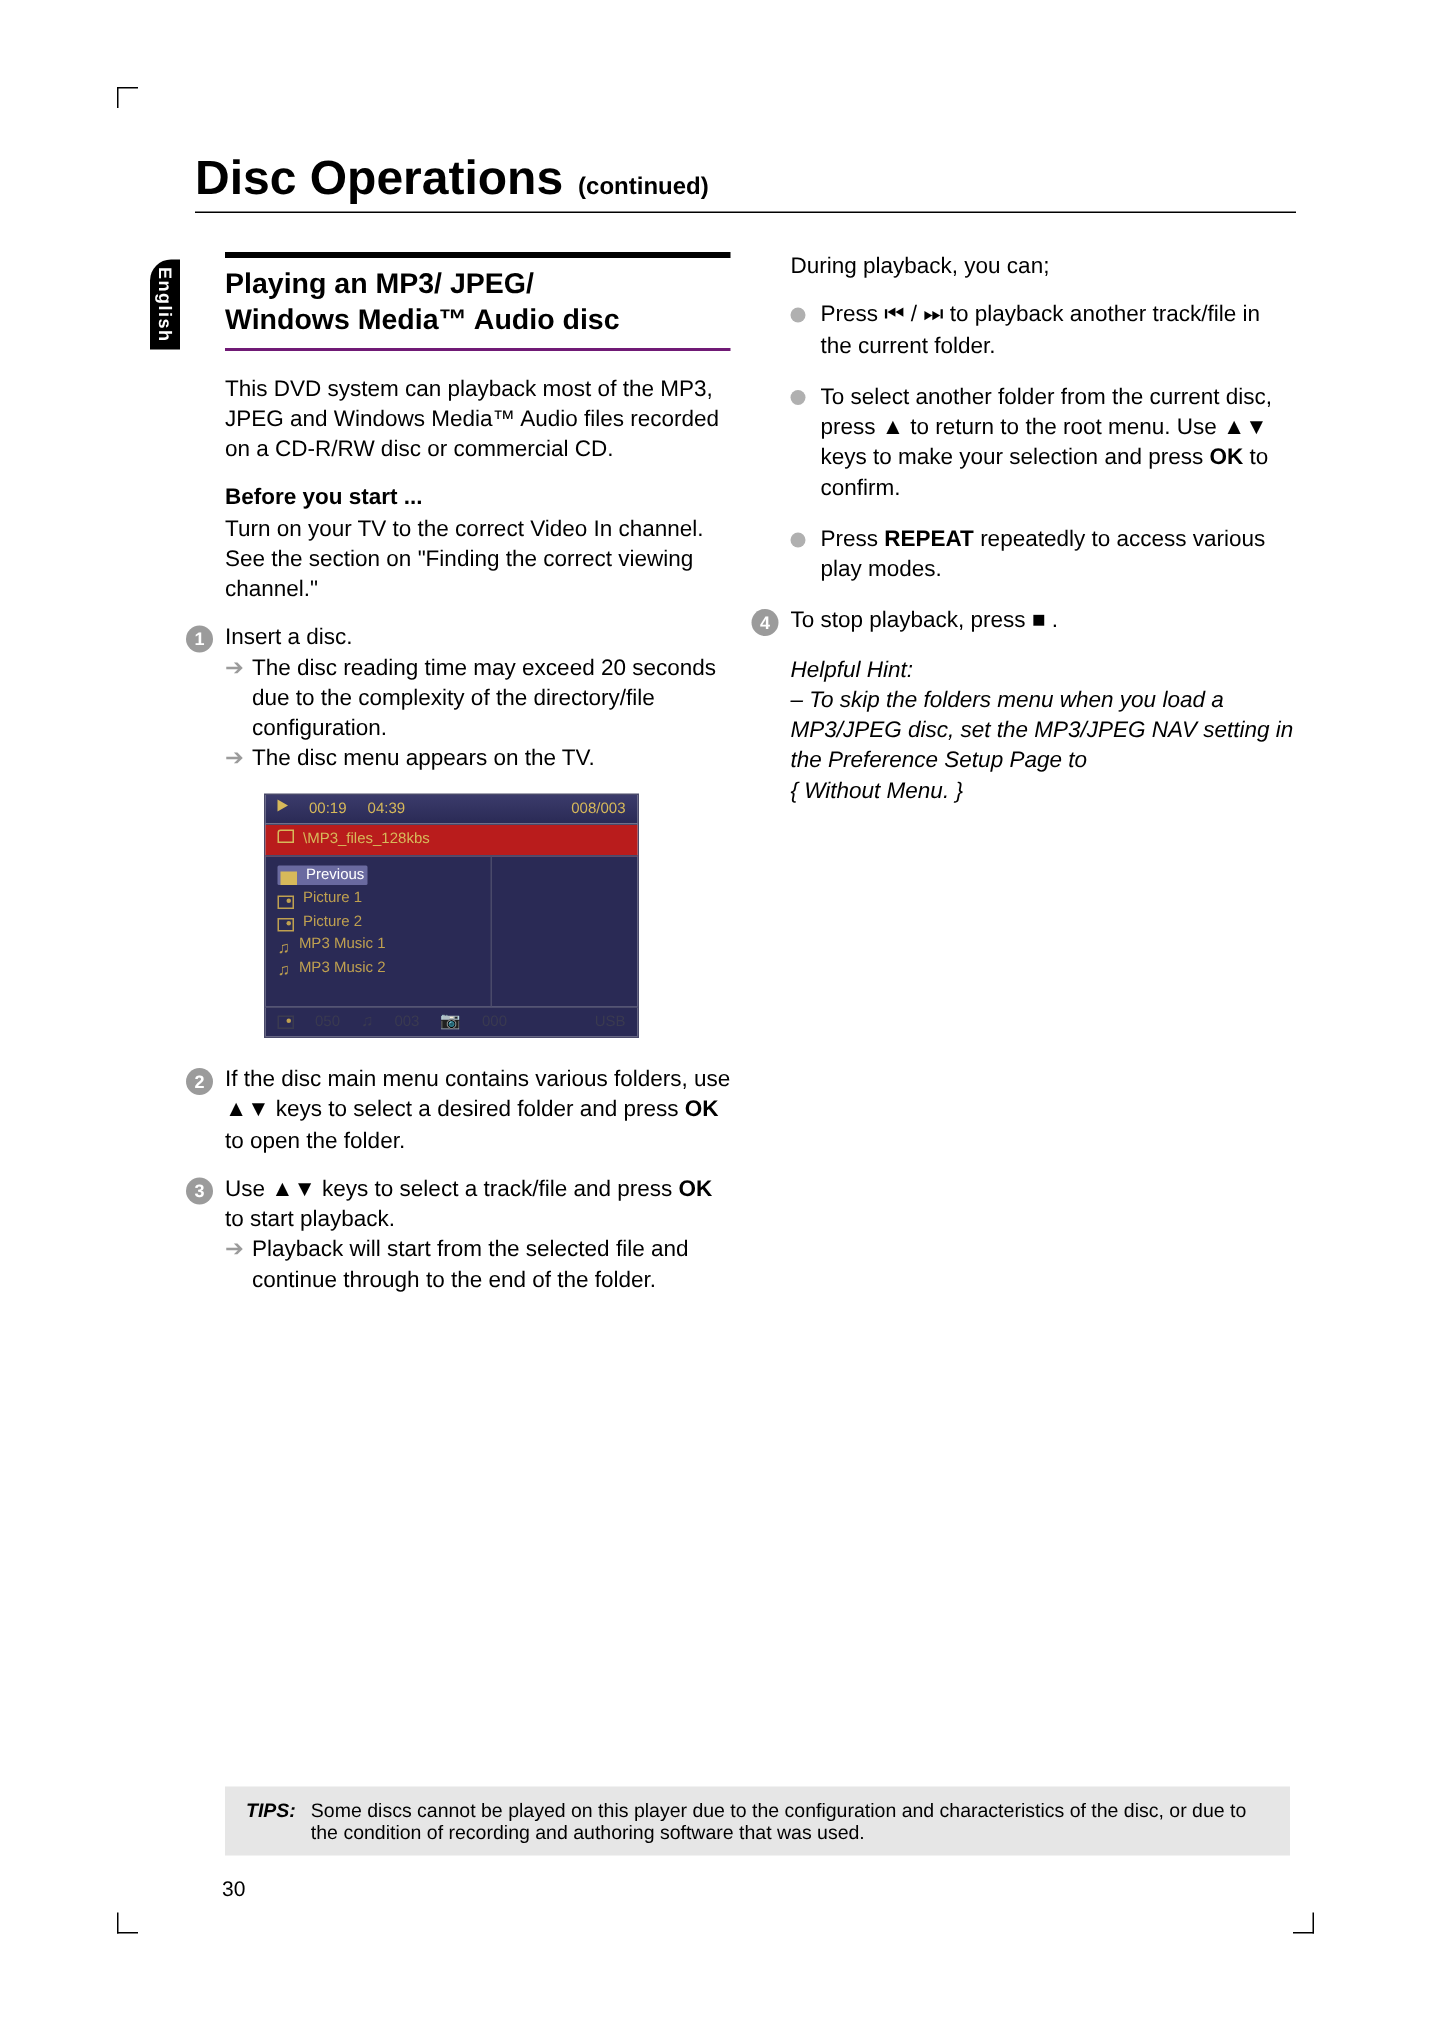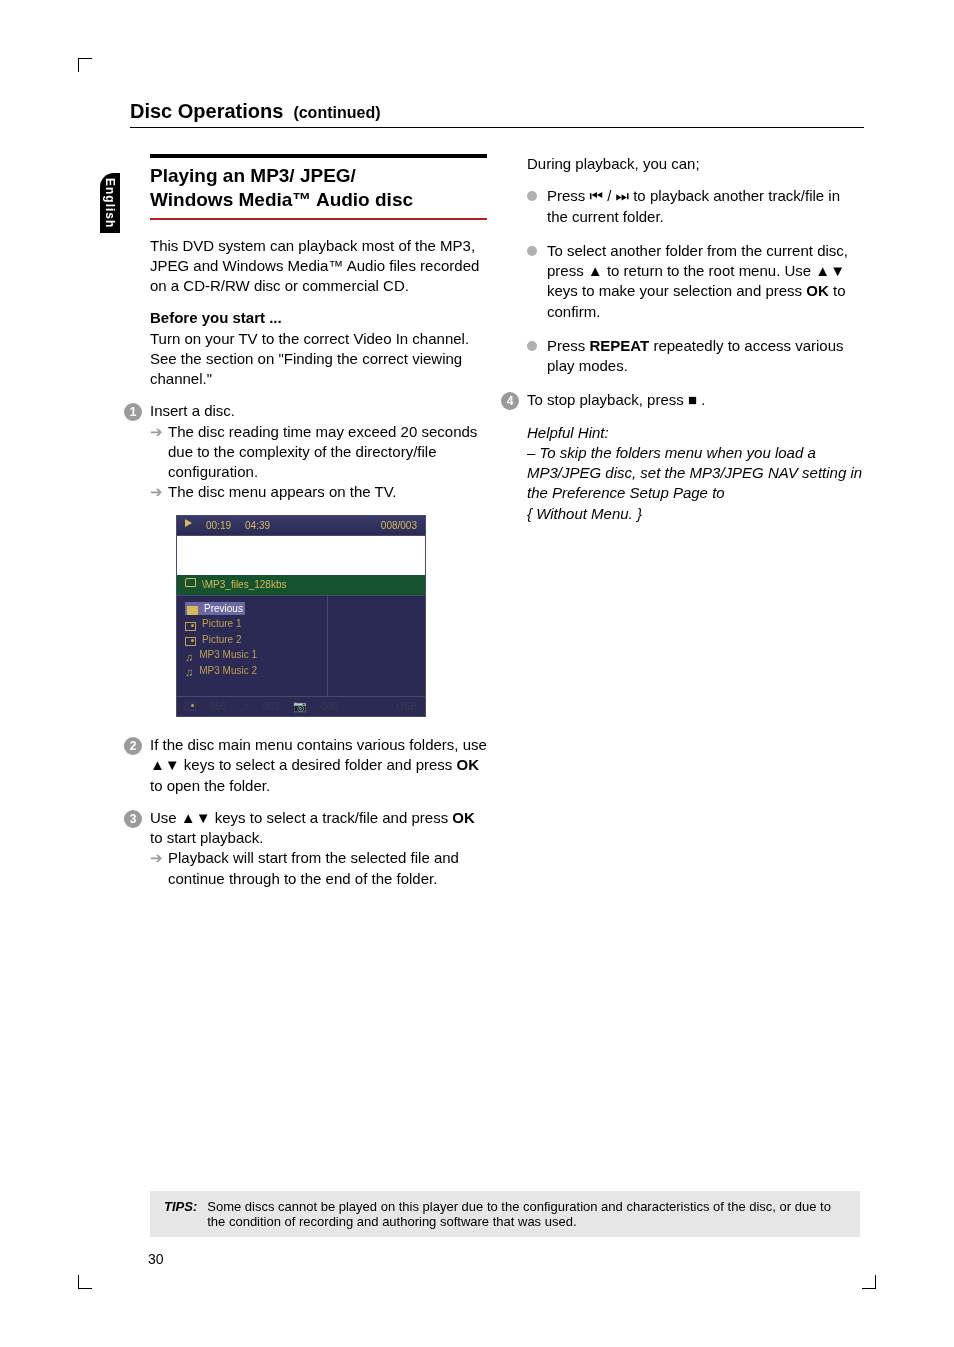--- a/index.html
+++ b/index.html
@@ -3,48 +3,48 @@
 <meta charset="utf-8">
 <style>
   * { box-sizing: border-box; margin: 0; padding: 0; }
   html, body { width: 954px; height: 1347px; background: #fff; font-family: "Gill Sans", "Gill Sans MT", "Trebuchet MS", Arial, sans-serif; color: #000; }
   .page { position: relative; width: 954px; height: 1347px; padding: 100px 90px 40px 90px; }
   .crop-tl { position: absolute; top: 58px; left: 78px; width: 14px; height: 14px; border-left: 1px solid #000; border-top: 1px solid #000; }
   .crop-bl { position: absolute; bottom: 58px; left: 78px; width: 14px; height: 14px; border-left: 1px solid #000; border-bottom: 1px solid #000; }
   .crop-br { position: absolute; bottom: 58px; right: 78px; width: 14px; height: 14px; border-right: 1px solid #000; border-bottom: 1px solid #000; }
 
   .title-row { display: flex; align-items: baseline; gap: 10px; margin-left: 40px; margin-bottom: 4px; }
-  .title { font-size: 20px; font-weight: bold; }
+  .title { font-size: 32px; font-weight: bold; }
   .title-sub { font-size: 16px; font-weight: bold; }
   .title-rule { margin-left: 40px; border: none; border-top: 1px solid #000; margin-bottom: 26px; }
 
   .lang-tab { position: absolute; left: 100px; top: 173px; width: 20px; height: 60px; background: #000; color: #fff; font-size: 12px; font-weight: bold; border-top-left-radius: 14px; display: flex; align-items: center; justify-content: center; }
   .lang-tab span { writing-mode: vertical-rl; letter-spacing: 1px; }
 
   .cols { display: flex; gap: 40px; margin-left: 60px; }
   .col { flex: 1; font-size: 15px; line-height: 1.35; }
   .col p { margin-bottom: 12px; }
 
-  .section-head { font-size: 19px; font-weight: bold; line-height: 1.25; padding: 6px 0; border-top: 4px solid #000; border-bottom: 2px solid #b91c1c; margin-bottom: 16px; }
+  .section-head { font-size: 19px; font-weight: bold; line-height: 1.25; padding: 6px 0; border-top: 4px solid #000; border-bottom: 2px solid #701a75; margin-bottom: 16px; }
   .bold { font-weight: bold; }
 
   .step { position: relative; padding-left: 0; margin-bottom: 12px; }
   .step-num { position: absolute; left: -26px; top: 2px; width: 18px; height: 18px; border-radius: 9px; background: #9b9b9b; color: #fff; font-size: 12px; font-weight: bold; display: flex; align-items: center; justify-content: center; }
   .arrow-line { padding-left: 18px; position: relative; }
   .arrow-line::before { content: "➔"; position: absolute; left: 0; top: 0; color: #9b9b9b; font-size: 15px; }
 
   .bullet { position: relative; padding-left: 20px; margin-bottom: 14px; }
   .bullet::before { content: ""; position: absolute; left: 0; top: 5px; width: 10px; height: 10px; border-radius: 5px; background: #b0b0b0; }
 
   .italic { font-style: italic; }
 
   
   .disc-menu { width: 250px; margin: 6px 0 18px 26px; border: 1px solid #4a4a6a; font-family: Arial, sans-serif; font-size: 10px; color: #fff; }
   .dm-top { display: flex; align-items: flex-start; gap: 14px; padding: 3px 8px; background: linear-gradient(#3b3b6b, #2a2a55); color: #d7b95a; border-bottom: 1px solid #4a4a6a; }
-  .dm-path { display: flex; gap: 6px; padding: 3px 8px; background: #14532d; border-bottom: 1px solid #4a4a6a; color: #d7b95a; margin-top: 39px; }
+  .dm-path { display: flex; gap: 6px; padding: 3px 8px; background: #b91c1c; border-bottom: 1px solid #4a4a6a; color: #d7b95a; }
   .dm-body { display: flex; background: #2a2a55; height: 100px; }
   .dm-list { flex: 0.58; display: flex; flex-direction: column; gap: 2px; padding: 6px 8px; }
   .dm-item { display: flex; align-items: flex-end; gap: 6px; color: #bfa050; }
   .dm-item.sel { background: #6a6aa0; color: #fff; padding: 0 2px; border-radius: 1px; width: fit-content; }
   .dm-side { flex: 0.42; border-left: 1px solid #4a4a6a; }
   .dm-bot { display: flex; align-items: center; gap: 14px; padding: 3px 8px; background: #2a2a55; border-top: 1px solid #4a4a6a; color: #000; }
   .dm-bot span { color: #3a3a50; }
   .ico { display: inline-block; width: 11px; height: 9px; }
   .ico-play { width:0;height:0;border-top:4px solid transparent;border-bottom:4px solid transparent;border-left:7px solid #d7b95a; }
   .ico-folder { width:11px;height:9px;border:1px solid #d7b95a;border-top-left-radius:2px;position:relative; }

